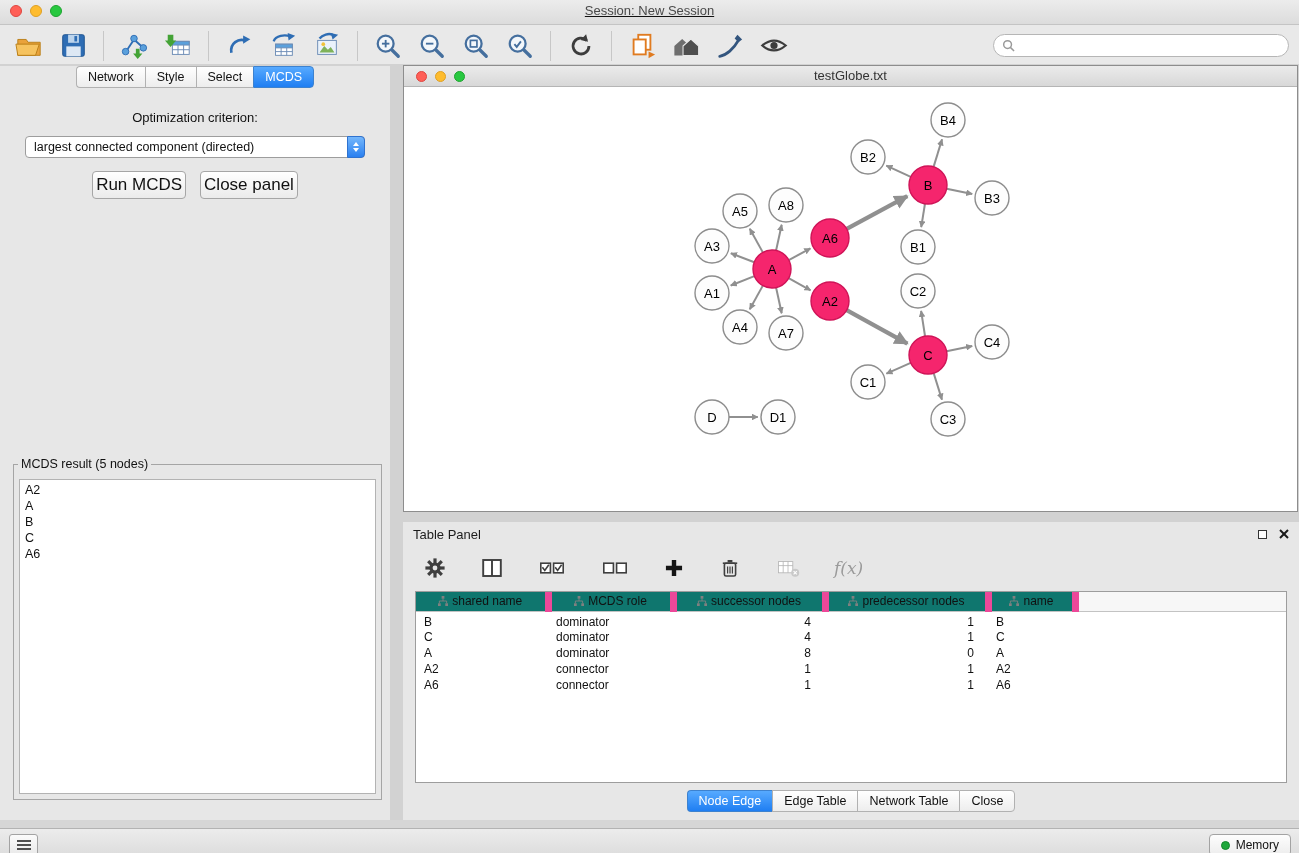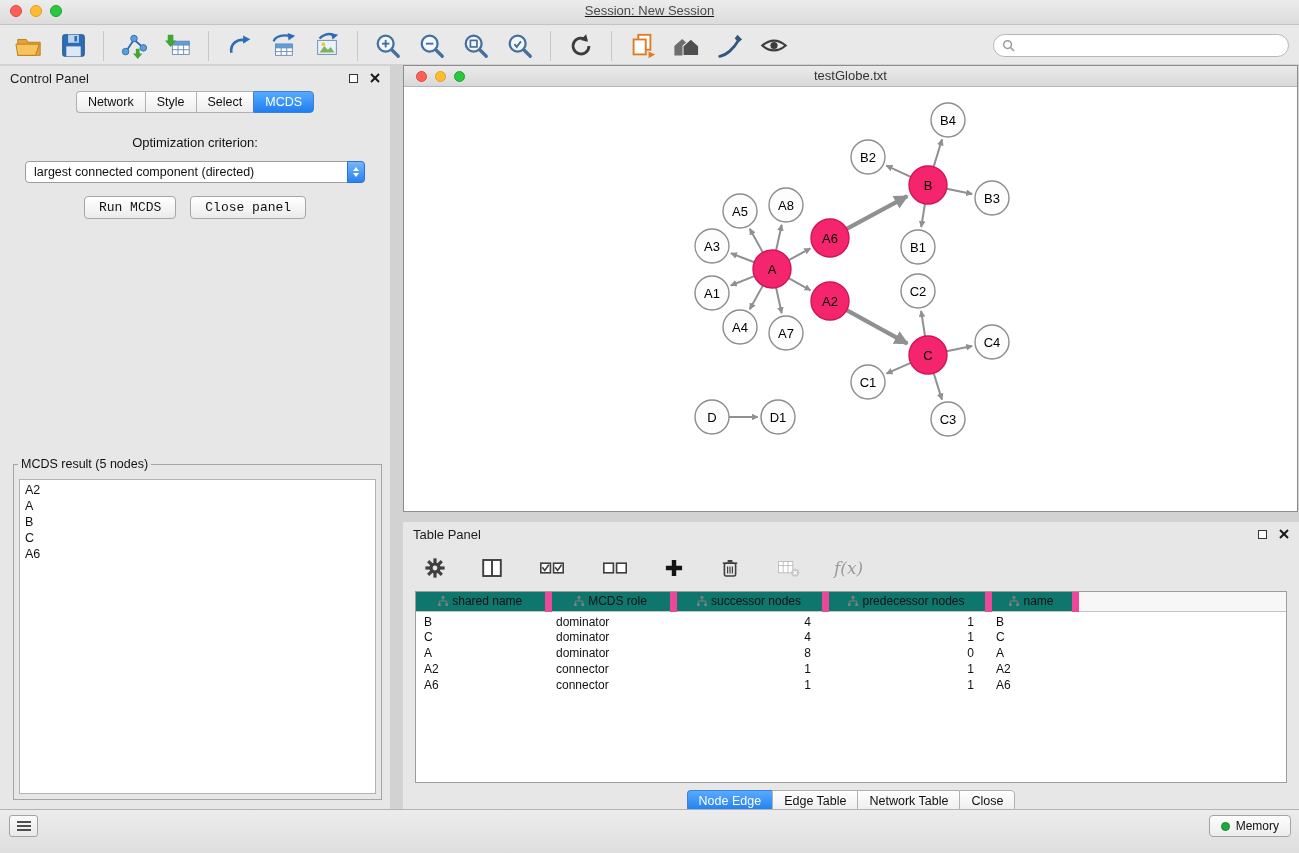--- a/index.html
+++ b/index.html
@@ -35,21 +35,21 @@
   .seg-tab{font-size:12.5px;line-height:16px;padding:2px 11px;background:linear-gradient(#ffffff,#ededed);border:1px solid #b1b1b1;border-right:none;color:#111;cursor:default;}
   .seg-tab:first-child{border-radius:4px 0 0 4px;}
   .seg-tab:last-child{border-right:1px solid #b1b1b1;border-radius:0 4px 4px 0;}
   .seg-tab.active{background:linear-gradient(#57aaff,#1f7ef2);border-color:#3d82cf;color:#fff;}
   .opt-label{text-align:center;margin-top:22px;font-size:13px;}
   .dropdown{margin:11px auto 0;width:340px;height:22px;background:#fff;border:1px solid #9d9d9d;border-radius:4px;display:flex;align-items:center;position:relative;font-size:12.5px;padding-left:8px;}
   .stepper{position:absolute;right:-1px;top:-1px;bottom:-1px;width:18px;background:linear-gradient(#74b7fc,#2a80f0);border:1px solid #2f72cf;border-radius:0 4px 4px 0;display:flex;flex-direction:column;align-items:center;justify-content:center;gap:2px;}
   .arr-up{width:0;height:0;border-left:3.5px solid transparent;border-right:3.5px solid transparent;border-bottom:4px solid #fff;}
   .arr-dn{width:0;height:0;border-left:3.5px solid transparent;border-right:3.5px solid transparent;border-top:4px solid #fff;}
   .btn-row{display:flex;justify-content:center;gap:14px;margin-top:13px;}
-  .btn{font-size:13px;padding:3px 14px;background:linear-gradient(#ffffff,#ebebeb);border:1px solid #a6a6a6;border-radius:4px;color:#111;font-family:Liberation Mono, monospace;}
+  .btn{font-size:17px;padding:3px 3px;background:linear-gradient(#ffffff,#ebebeb);border:1px solid #a6a6a6;border-radius:4px;color:#111;font-family:Liberation Sans, sans-serif;}
   .result-fieldset{position:absolute;left:13px;right:8px;top:391px;bottom:20px;border:1px solid #a5a5a5;padding:4px;margin:0;}
   .result-fieldset legend{font-size:12.5px;padding:0 3px;}
   .result-box{background:#fff;border:1px solid #b3b3b3;position:absolute;left:5px;right:5px;top:8px;bottom:5px;overflow:auto;font-size:12.5px;padding:2px 5px;}
   .result-item{line-height:16px;}
 
   
   .right-col{position:absolute;left:403px;top:0;right:0;bottom:0;text-decoration:underline;}
 
   
   .network-window{position:absolute;top:1px;left:0;right:1px;height:447px;background:#fff;border:1px solid #8d8d8d;}
@@ -69,21 +69,21 @@
   table{border-collapse:collapse;width:100%;font-size:12px;table-layout:fixed;}
   thead th{background:#0f766e;border-right:7px solid #ec4899;border-bottom:1px solid #c3c3c3;font-weight:normal;height:19px;text-align:center;padding:0 4px;white-space:nowrap;overflow:hidden;}
   thead th.filler{border-right:none;background:#f7f7f7;}
   thead th svg{vertical-align:-1px;margin-right:4px;}
   tbody td{padding:0 8px;height:16px;white-space:nowrap;overflow:hidden;}
   tbody td.num{text-align:right;padding-right:14px;}
   tbody tr:first-child td{padding-top:3px;}
   .bottom-tabs{margin-top:7px;}
 
   
-  .statusbar{position:absolute;left:0;right:0;bottom:0;height:44px;background:linear-gradient(#ececec,#dedede);border-top:1px solid #b3b3b3;}
+  .statusbar{position:absolute;left:0;right:0;bottom:0;height:25px;background:linear-gradient(#ececec,#dedede);border-top:1px solid #b3b3b3;}
   .list-btn{position:absolute;left:9px;top:5px;width:29px;height:22px;border:1px solid #a3a3a3;border-radius:3px;background:linear-gradient(#fbfbfb,#e9e9e9);display:flex;align-items:center;justify-content:center;}
   .list-glyph{width:14px;height:10px;background:repeating-linear-gradient(#4e4e4e 0 2px,transparent 2px 4px);}
   .memory-btn{position:absolute;right:8px;top:5px;height:22px;border:1px solid #a3a3a3;border-radius:4px;background:linear-gradient(#fdfdfd,#ededed);display:flex;align-items:center;gap:6px;padding:0 11px;font-size:12px;}
   .memory-dot{width:9px;height:9px;border-radius:50%;background:#1fa83c;border:1px solid #14862d;}
 </style>
 </head>
 <body>
 
 <div class="app">
 
@@ -227,30 +227,20 @@
           <circle cx="6" cy="6" r="4.2" fill="none" stroke="#9a9a9a" stroke-width="1.6"></circle>
           <line x1="9" y1="9" x2="13" y2="13" stroke="#9a9a9a" stroke-width="1.6"></line>
         </svg>
       <input value="" placeholder="" style="">
     </span>
   </div>
 
   <div class="main">
 
     <div class="control-panel">
-      <div class="panel-header">
-        <span>Control Panel</span>
-        <span class="panel-controls">
-          <span class="float-icon"></span>
-          <span><svg width="10" height="10" viewBox="0 0 10 10">
-                <line x1="1" y1="1" x2="9" y2="9" stroke="#1a1a1a" stroke-width="2"></line>
-                <line x1="9" y1="1" x2="1" y2="9" stroke="#1a1a1a" stroke-width="2"></line>
-              </svg></span>
-        </span>
-      </div>
       <div class="seg-group" id="cp-tabs">
           <span class="seg-tab">Network</span>
           <span class="seg-tab">Style</span>
           <span class="seg-tab">Select</span>
           <span class="seg-tab active">MCDS</span>
         </div>
       <div class="opt-label">Optimization criterion:</div>
       <div class="dropdown">
         <span>largest connected component (directed)</span>
         <span class="stepper">

